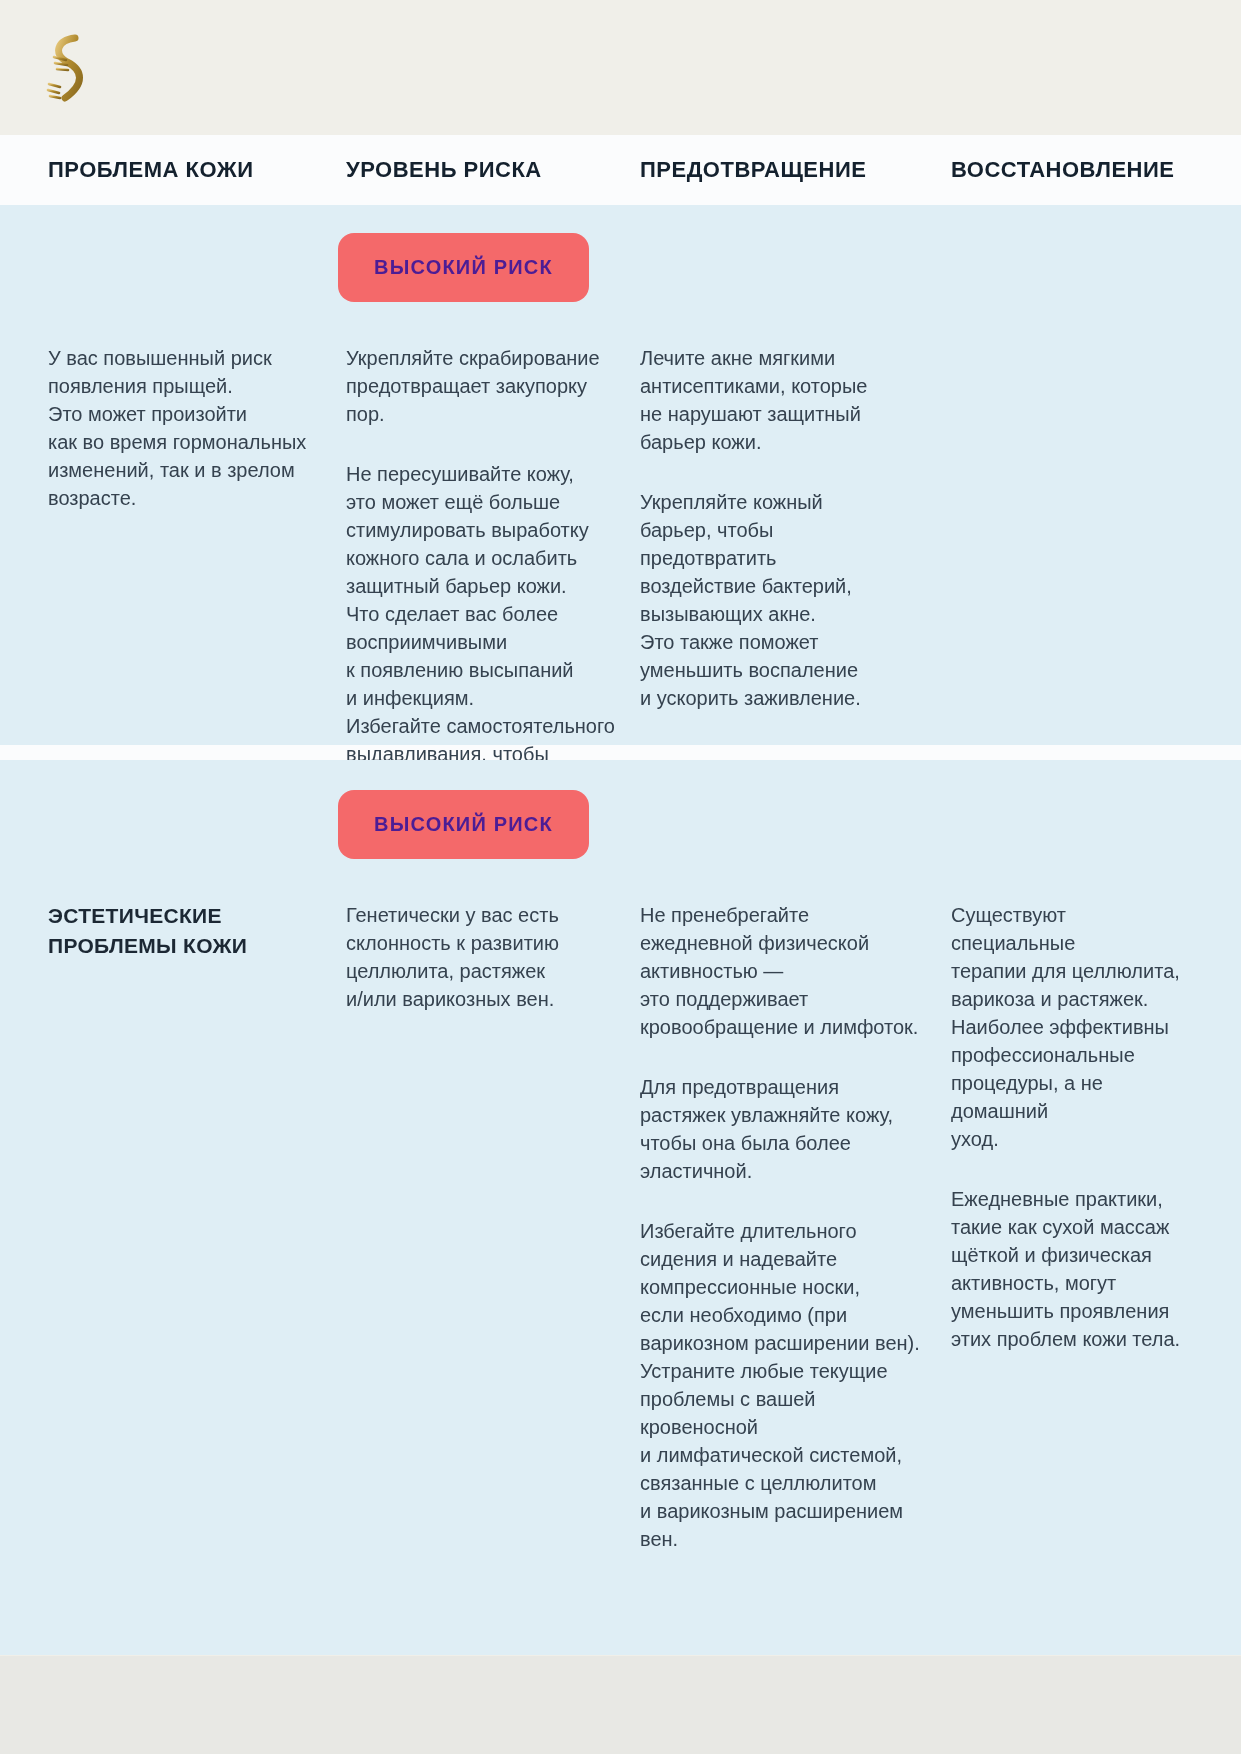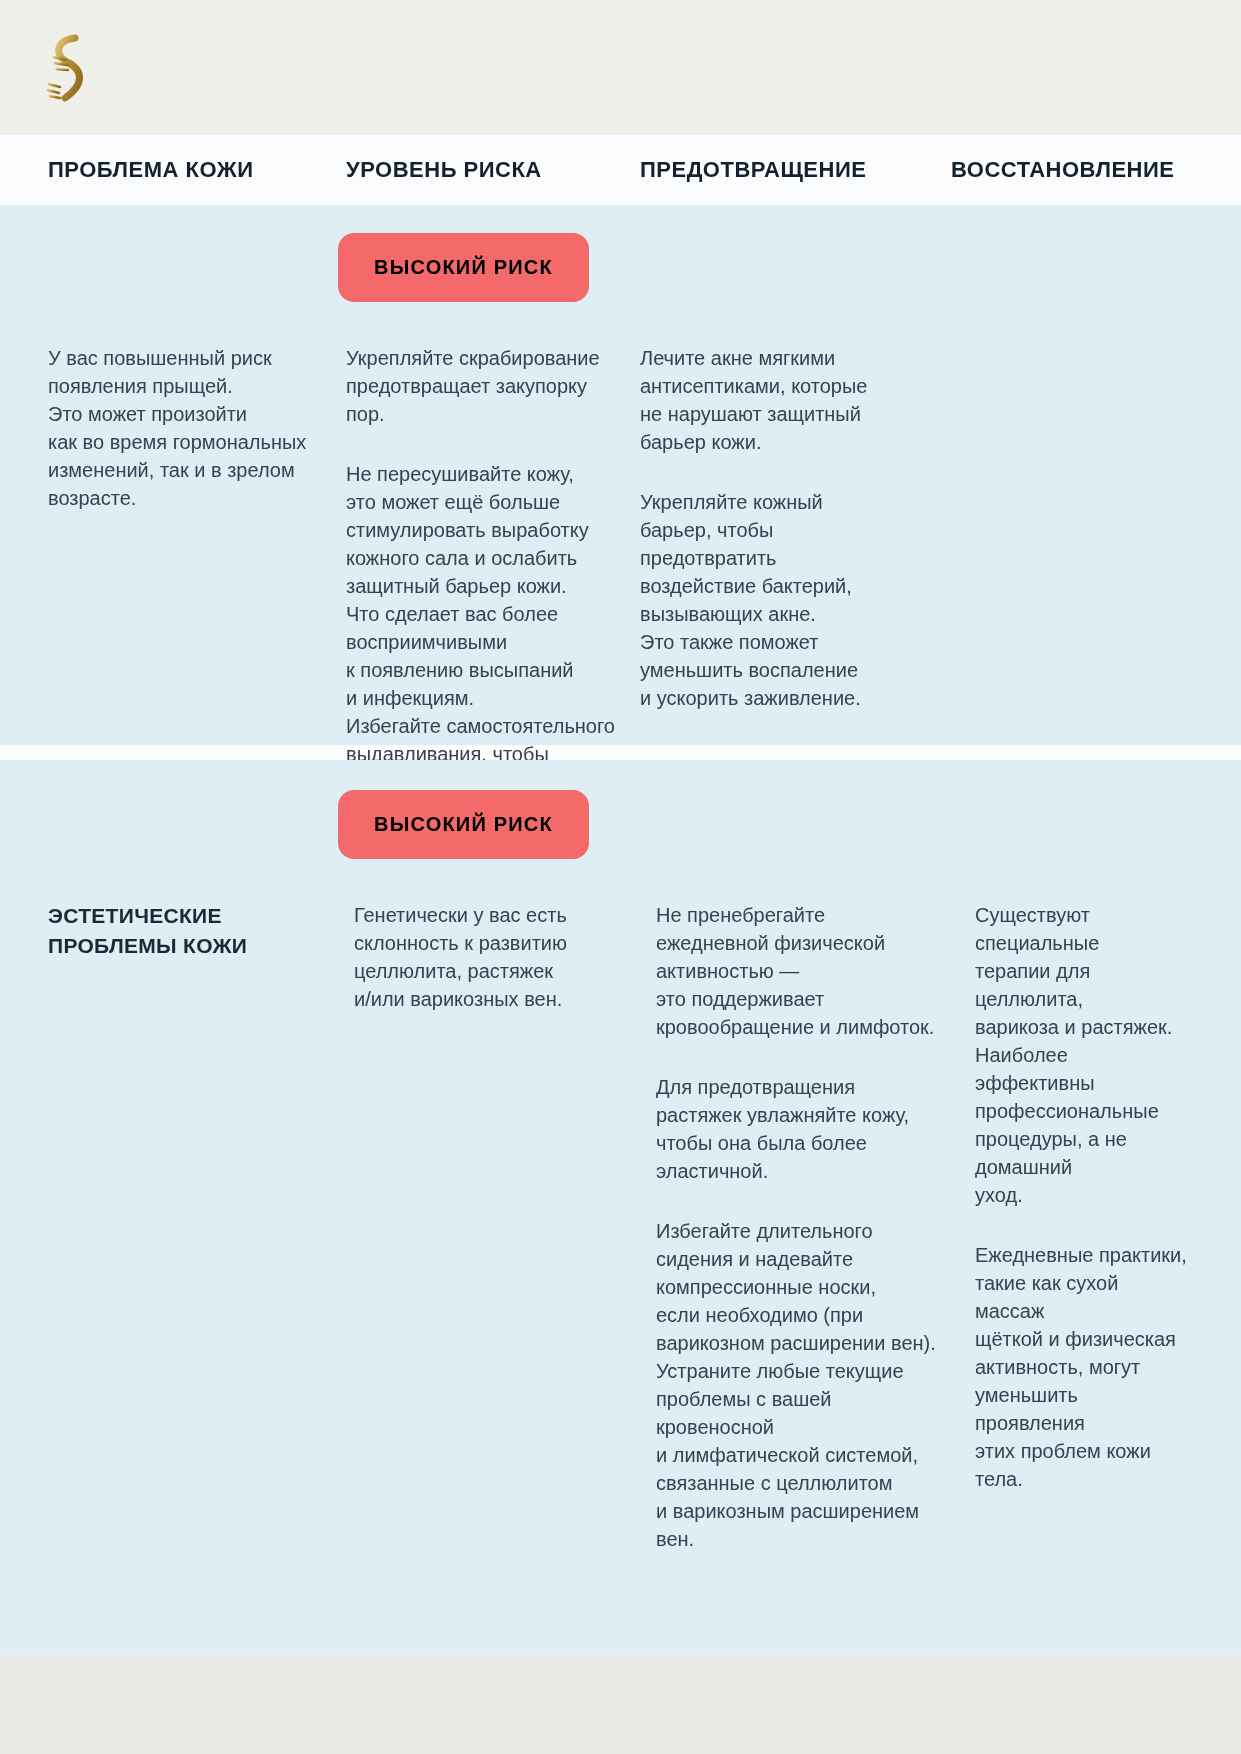--- a/index.html
+++ b/index.html
@@ -34,34 +34,34 @@
   
   .section { background:#dfeef5; position:relative; }
   .section-1 { height:540px; }
   .section-gap { height:15px; background:#fbfcfd; }
   .section-2 { height:895px; }
 
   .risk-badge {
     position:absolute; left:338px; width:251px; height:69px;
     background:#f4696a; border-radius:16px;
     display:flex; align-items:center; justify-content:center;
-    color:#000000; font-weight:bold; font-size:20px; letter-spacing:1.2px;
+    color:#4c1d95; font-weight:bold; font-size:20px; letter-spacing:1.2px;
   }
   .section-1 .risk-badge { top:28px; }
   .section-2 .risk-badge { top:30px; }
 
   .row {
     position:absolute; left:0; right:0;
     display:grid;
     grid-template-columns:298px 294px 311px 1fr;
     padding:0 26px 0 48px;
     align-items:start;
   }
   .section-1 .row { top:139px; }
-  .section-2 .row { top:141px;gap:8px; }
+  .section-2 .row { top:141px; }
 
   .cell { padding-right:24px; }
   .problem-label {
     font-size:21px; font-weight:bold; color:#1c2834;
     line-height:30px; white-space:pre-line; letter-spacing:0.3px;
   }
   .para {
     font-size:20px; color:#35424f; line-height:28px;
     white-space:pre-line;
   }

